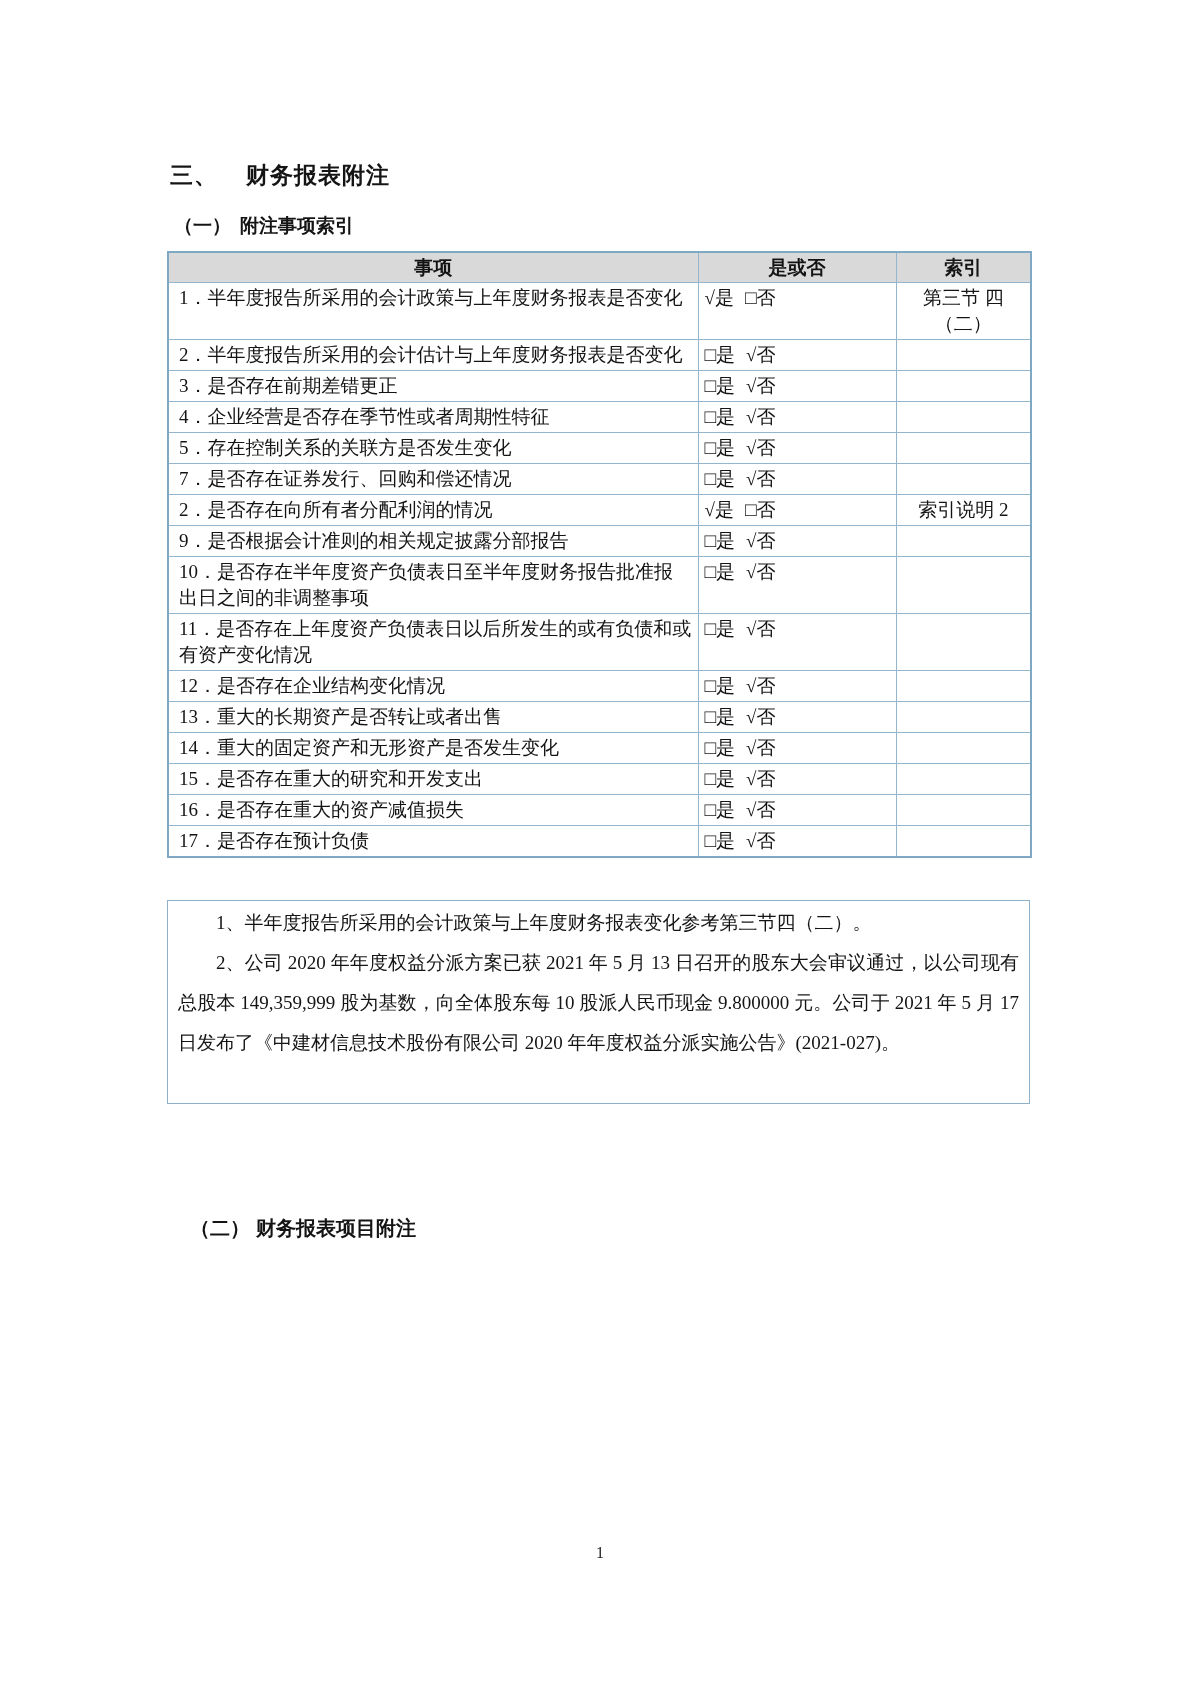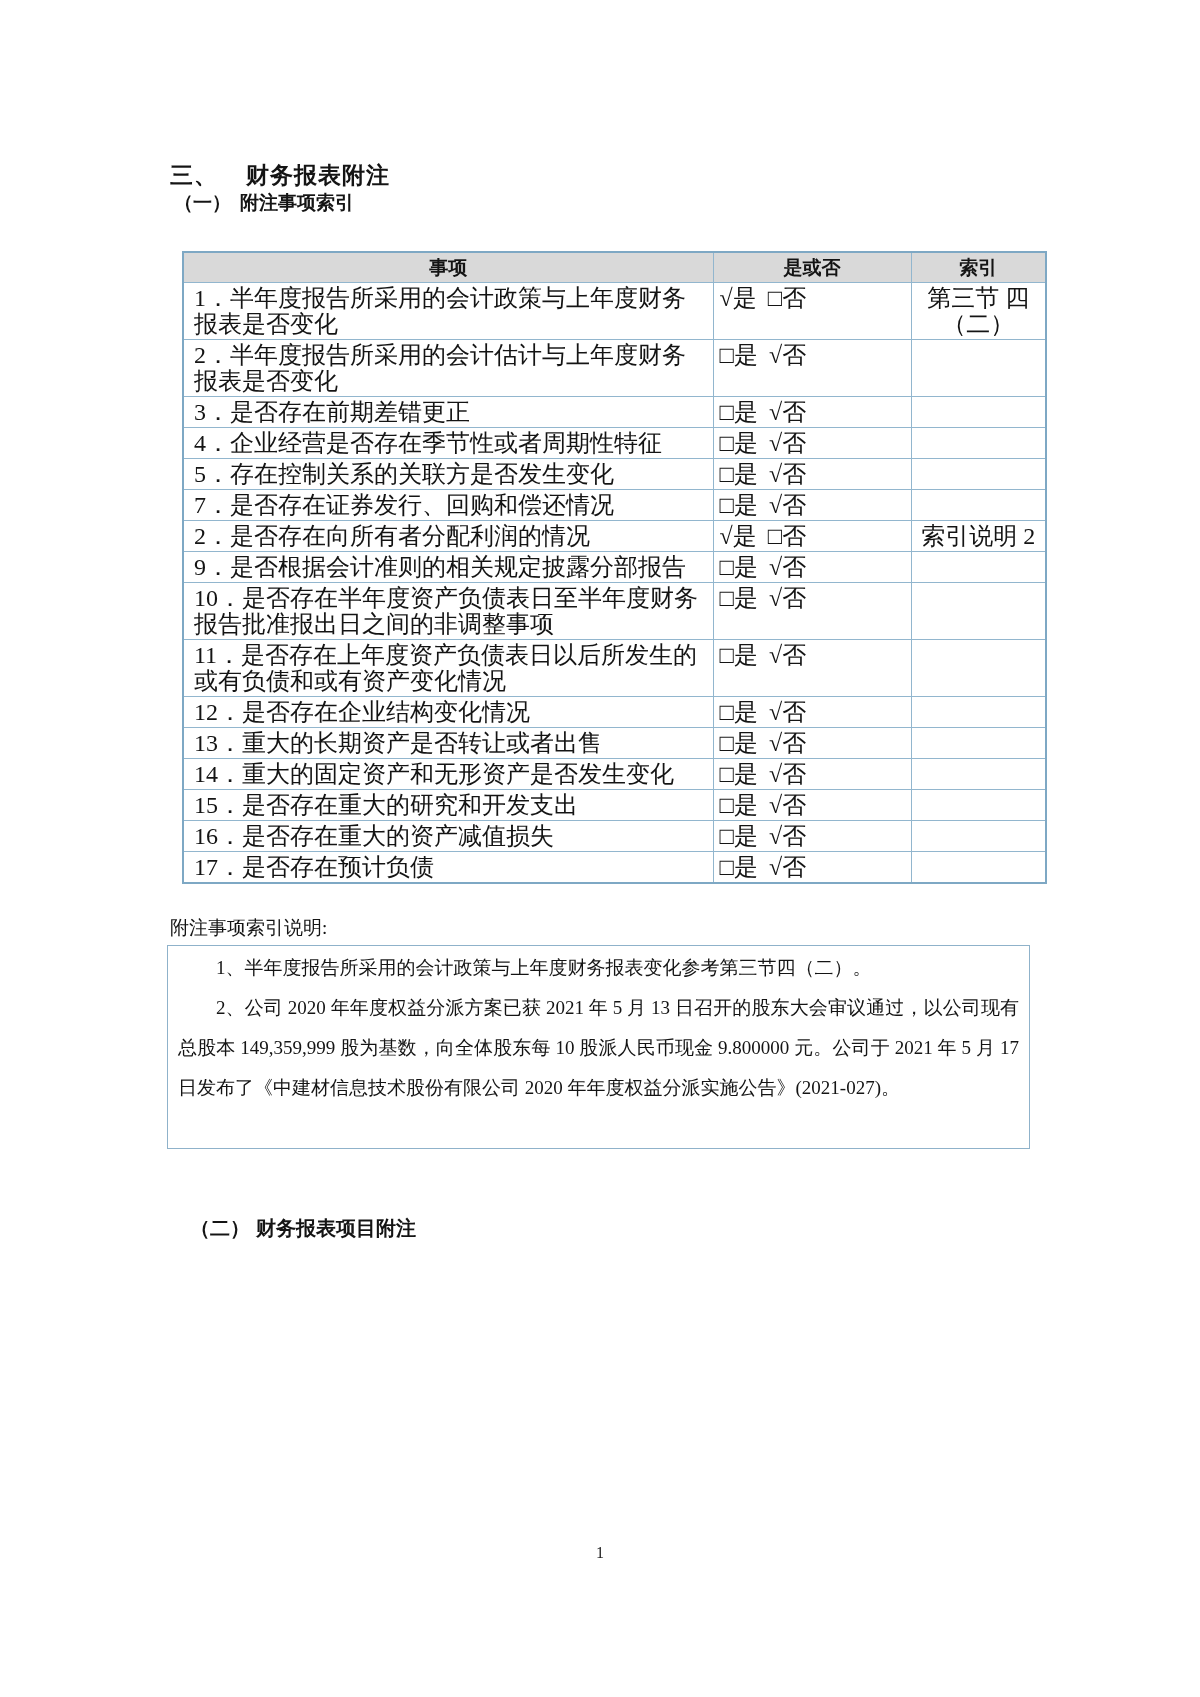--- a/index.html
+++ b/index.html
@@ -4,46 +4,46 @@
 <style>
   html,body { margin:0; padding:0; background:#ffffff; }
   .page {
     position:relative; width:1200px; height:1697px; background:#ffffff;
     font-family:"Liberation Serif", serif; color:#141414; overflow:hidden;
   }
   .doc-title { position:absolute; left:170px; top:160px; font-size:23px; font-weight:bold; letter-spacing:1px; }
   .doc-title .num { display:inline-block; width:76px; }
   .subhead { position:absolute; font-size:19px; font-weight:bold; }
   .subhead .num { display:inline-block; width:66px; }
-  .subhead.s1 { left:174px; top:190px; }
+  .subhead.s1 { left:174px; top:213px; }
   .subhead.s2 { left:190px; top:1215px; font-size:20px; }
   table.index-table {
-    position:absolute; left:182px; top:251px; width:863px;
+    position:absolute; left:167px; top:251px; width:863px;
     border-collapse:collapse; table-layout:fixed;
     border:2px solid #7ea8c4;
   }
   .index-table th, .index-table td { border:1px solid #92b6ce; }
   .index-table th {
     background:#d9d9d9; font-size:19px; font-weight:bold;
     height:29px; text-align:center; padding:0 4px;
   }
   .index-table td {
-    font-size:24px; line-height:26px; padding:2px 6px; vertical-align:top;
+    font-size:19px; line-height:26px; padding:2px 6px; vertical-align:top;
     background:#ffffff;
   }
   td.c-item { text-align:left; padding-left:10px; }
   col.col-item { width:530px; }
   col.col-ans  { width:198px; }
   col.col-idx  { width:135px; }
   td.c-ans { text-align:left; white-space:nowrap; }
   td.c-ans .opt + .opt { margin-left:11px; }
   td.c-idx { text-align:center; white-space:pre-line; }
   .notes-heading { position:absolute; left:170px; top:915px; font-size:19px; font-weight:normal; }
   .notes-box {
-    position:absolute; left:167px; top:945px; width:863px; height:204px;
+    position:absolute; left:167px; top:900px; width:863px; height:204px;
     box-sizing:border-box; border:1px solid #8fb2ca; padding:2px 10px;
     background:#ffffff;
   }
   .notes-box p {
     margin:0; font-size:19px; line-height:40px; text-indent:38px; text-align:justify;
   }
   .page-number {
     position:absolute; left:0; right:0; top:1544px; text-align:center;
     font-size:16px; color:#222;
   }

